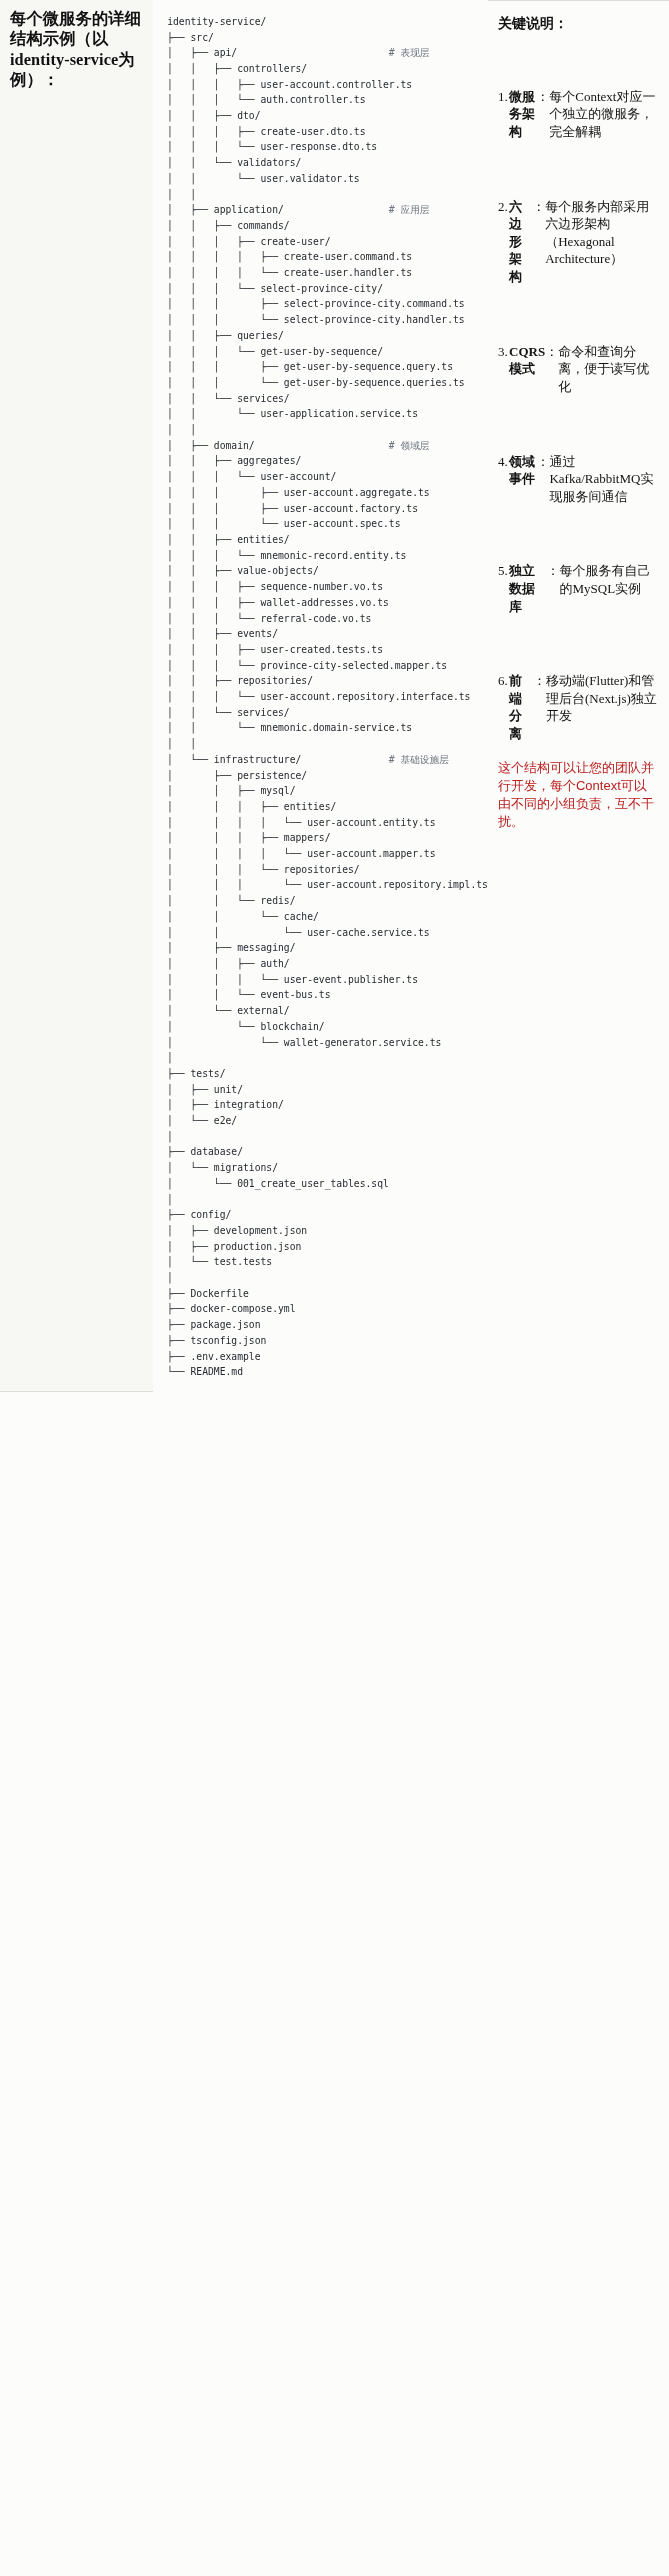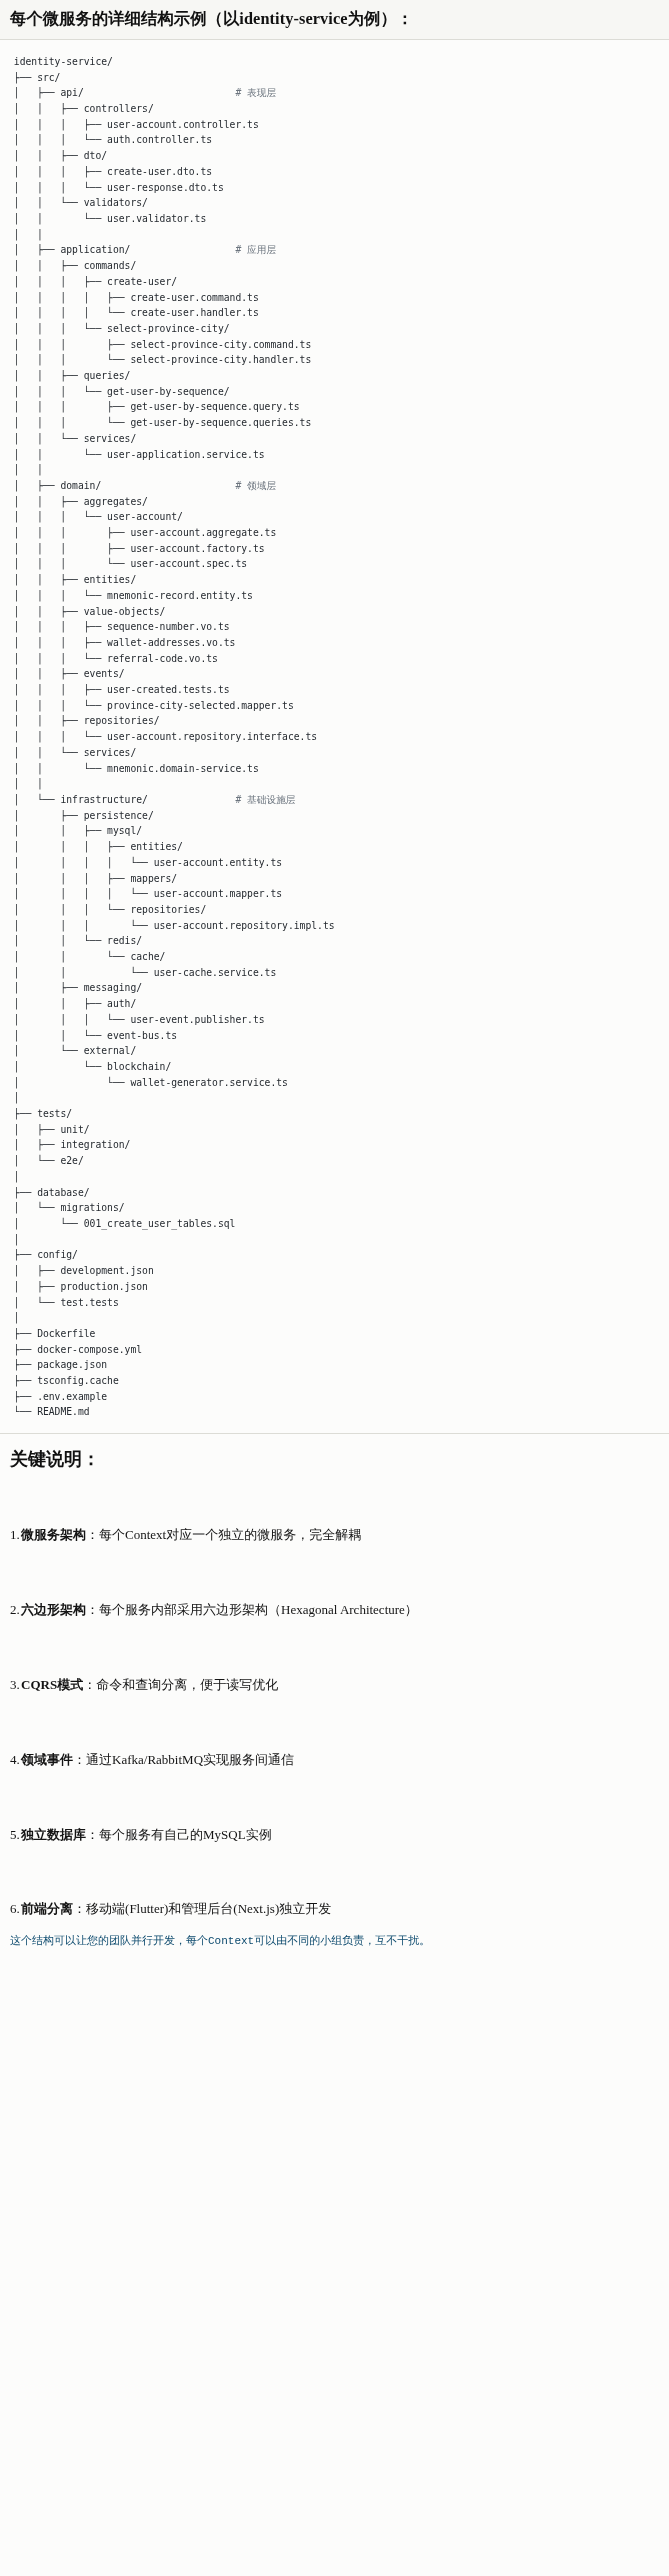--- a/index.html
+++ b/index.html
@@ -11,21 +11,21 @@
     width: 669px;
     font-family: "Liberation Sans", sans-serif;
     color: #1a1a1a;
     -webkit-font-smoothing: antialiased;
   }
   .page {
     width: 669px;
     box-sizing: border-box;
     background: #fcfcfb;
     display: flex;
-    flex-direction: column;
+    flex-direction: row;
   }
   
   .title-band {
     background: #f7f7f4;
     padding: 8.8px 10px 10px 10px;
     box-sizing: border-box;
     border-bottom: 0.6px solid #dcdcd6;
   }
   .doc-title {
     font-family: "Liberation Serif", serif;
@@ -57,21 +57,21 @@
   
   .notes-band {
     border-top: 0.6px solid #dcdcd6;
     padding: 13.8px 10px 11.3px 10px;
     box-sizing: border-box;
     background: #fcfcfb;
   }
   .notes-title {
     font-family: "Liberation Serif", serif;
     font-weight: bold;
-    font-size: 18px;
+    font-size: 14px;
     color: #111111;
     margin: 0 0 13.8px 0;
   }
   .note-item {
     font-family: "Liberation Serif", serif;
     font-size: 13px;
     line-height: 1.35;
     color: #141414;
     margin: 0 0 16.3px 0;
     display: flex;
@@ -87,24 +87,24 @@
     font-weight: bold;
   }
   .note-sep {
     white-space: pre;
   }
   .note-desc {
     font-weight: normal;
     margin-top: 41px;
   }
   .closing {
-    font-family: Liberation Mono, monospace;
-    font-size: 11px;
+    font-family: Liberation Sans, sans-serif;
+    font-size: 13px;
     line-height: 1.4;
-    color: #0c4a6e;
+    color: #b91c1c;
     margin: 16.3px 0 0 0;
   }
 </style>
 </head>
 <body>
 
 <div class="page">
 
   <div class="title-band">
     <h1 class="doc-title">每个微服务的详细结构示例（以identity-service为例）：</h1>
@@ -188,21 +188,21 @@
 <span>│       └── 001_create_user_tables.sql</span>
 <span>│</span>
 <span>├── config/</span>
 <span>│   ├── development.json</span>
 <span>│   ├── production.json</span>
 <span>│   └── test.tests</span>
 <span>│</span>
 <span>├── Dockerfile</span>
 <span>├── docker-compose.yml</span>
 <span>├── package.json</span>
-<span>├── tsconfig.cache</span>
+<span>├── tsconfig.json</span>
 <span>├── .env.example</span>
 <span>└── README.md</span></pre>
   </div>
 
   <div class="notes-band">
     <h2 class="notes-title">关键说明：</h2>
     <div id="notes-list">
         <p class="note-item">
           <span class="note-num">1.</span>
           <span class="note-term">微服务架构</span>

